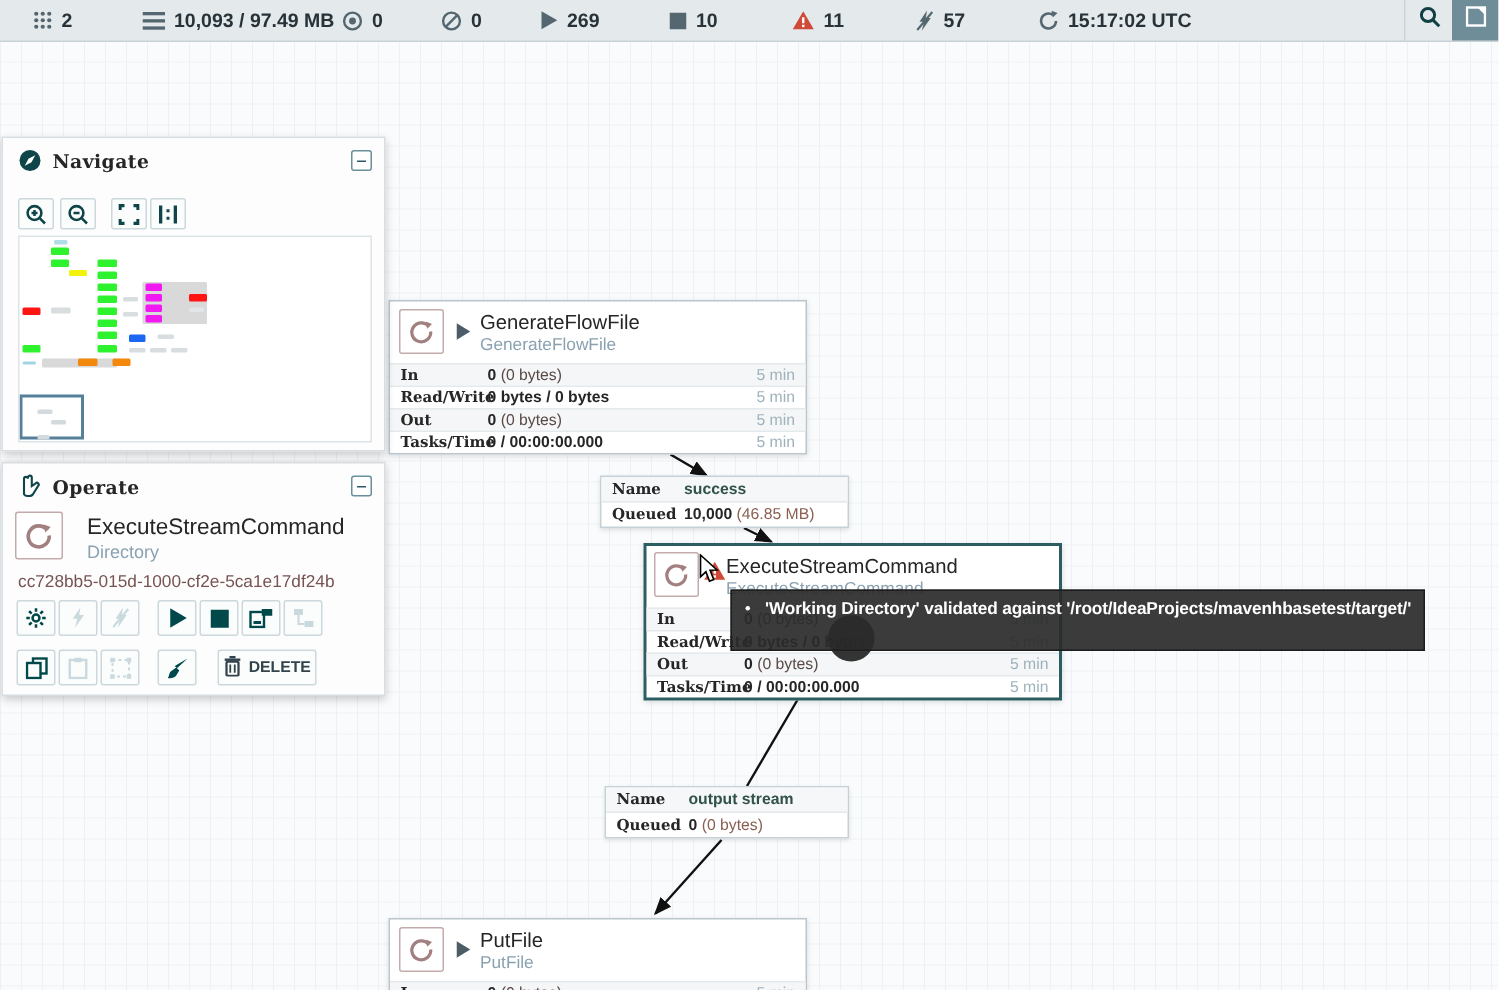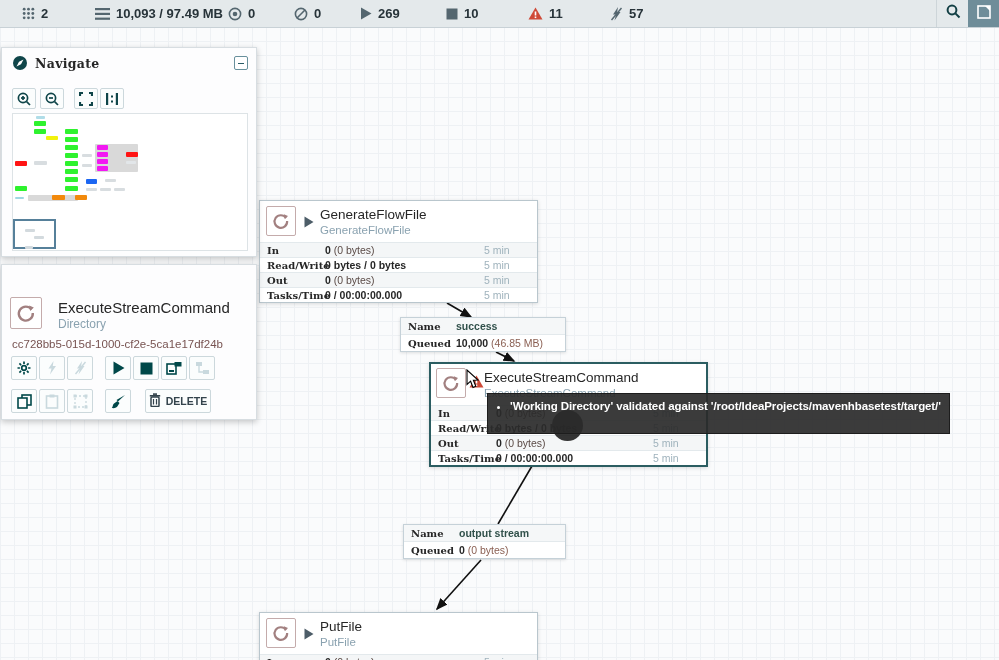--- a/index.html
+++ b/index.html
@@ -17,21 +17,21 @@
     border-bottom:1px solid #c8d1d6;z-index:90;}
   .sb-item{position:absolute;top:0;height:27px;display:flex;align-items:center;gap:6px;}
   .sb-item .cnt{font-size:13px;font-weight:bold;color:#273339;}
   .sb-ico{display:flex;align-items:center;color:#54666f;}
   #search-btn{position:absolute;top:0;left:936px;width:32px;height:27px;display:flex;
     align-items:center;justify-content:center;border-left:1px solid #cdd5d9;cursor:pointer;}
   #panel-toggle-btn{position:absolute;top:0;left:968px;width:31px;height:27px;background:#6f8d99;
     display:flex;align-items:center;justify-content:center;cursor:pointer;}
   
   .panel{position:absolute;left:1px;width:256px;background:#fdfdfe;border:1px solid #d7dde1;
-    box-shadow:0 2px 6px rgba(0,0,0,.22);z-index:80;box-sizing:border-box;}
+    box-shadow:0 2px 6px rgba(0,0,0,.22);z-index:80;box-sizing:border-box;margin-top:44px;}
   #navigate-panel{top:47px;height:210px;}
   #operate-panel{top:264px;height:156px;}
   .panel-head{position:relative;height:30px;}
   .panel-title{position:absolute;left:33px;top:8px;font-family:"DejaVu Serif",serif;
     font-weight:bold;font-size:12.5px;color:#262626;letter-spacing:.3px;}
   .panel-head-ico{position:absolute;left:10px;top:7px;color:#0f4549;}
   .collapse-btn{position:absolute;right:8px;top:8px;width:14px;height:14px;border:1px solid #68909c;
     border-radius:2px;box-sizing:border-box;cursor:pointer;background:#fff;}
   .collapse-btn::after{content:"";position:absolute;left:3px;top:5.5px;width:6px;height:1.5px;background:#2a5b66;}
   .nav-btn{position:absolute;width:24px;height:21px;background:#fbfdfd;border:1px solid #ccd8dc;
@@ -60,21 +60,21 @@
   .proc-title{position:absolute;left:60px;top:6px;font-size:13.5px;color:#262626;}
   .proc-sub{position:absolute;left:60px;top:23px;font-size:11.5px;color:#8aa2b0;}
   .run-ico{position:absolute;left:44px;top:13px;color:#4d5d68;}
   .warn-ico{position:absolute;left:38px;top:10px;}
   .srow{display:flex;height:14px;align-items:center;border-top:1px solid #e3e9ec;font-size:10.5px;}
   .srow.alt{background:#f4f6f7;}
   .srow .lbl{width:58px;padding-left:7px;font-family:"DejaVu Serif",serif;font-weight:bold;
     color:#262626;font-size:10px;white-space:nowrap;}
   .srow .val{flex:1;color:#262626;font-weight:bold;white-space:nowrap;}
   .srow .val .extra{font-weight:normal;color:#5a4a46;}
-  .srow .time{width:46px;padding-right:7px;color:#9fb2bc;font-weight:normal;}
+  .srow .time{width:46px;text-align:right;padding-right:7px;color:#9fb2bc;font-weight:normal;}
   
   .conn-label{position:absolute;background:#fff;border:1px solid #c5d1d8;
     box-shadow:0 1px 3px rgba(0,0,0,.12);z-index:20;box-sizing:border-box;}
   .cl-row{display:flex;height:16px;align-items:center;font-size:10.5px;}
   .cl-row.first{background:#f5f7f8;border-bottom:1px solid #e3e9ec;}
   .cl-row .lbl{font-family:"DejaVu Serif",serif;font-weight:bold;color:#262626;padding-left:7px;width:48px;font-size:10px;}
   .cl-row .val{font-weight:bold;color:#262626;white-space:nowrap;}
   .cl-row .val .extra{font-weight:normal;color:#8a5f52;}
   
   #edges{position:absolute;left:0;top:0;width:999px;height:660px;z-index:10;pointer-events:none;}
@@ -178,20 +178,29 @@
       <span class="cnt">11</span>
     </div>
     <div class="sb-item" style="left:610px">
       <span class="sb-ico">
         <svg width="13" height="14" viewBox="0 0 13 14">
             <polygon points="8,0 3,7.5 6,7.5 4.5,13.5 10.5,5 7.2,5" fill="currentColor"></polygon>
             <line x1="1.5" y1="13" x2="11.5" y2="1" stroke="currentColor" stroke-width="1.4"></line>
           </svg>
       </span>
       <span class="cnt">57</span>
+    </div>
+    <div class="sb-item" style="left:692px">
+      <span class="sb-ico">
+        <svg width="14" height="14" viewBox="0 0 14 14" fill="none" stroke="currentColor" stroke-width="1.7">
+            <path d="M12 7 a5 5 0 1 1 -2-4"></path>
+            <polygon points="9,0.2 13,1.6 9.8,4.6" fill="currentColor" stroke="none"></polygon>
+          </svg>
+      </span>
+      <span class="cnt">15:17:02 UTC</span>
     </div>
     <div id="search-btn">
       <span>
         <svg width="15" height="15" viewBox="0 0 15 15" fill="none" stroke="#123f44" stroke-width="2">
             <circle cx="6" cy="6" r="4.4"></circle>
             <line x1="9.4" y1="9.4" x2="13.5" y2="13.5"></line>
           </svg>
       </span>
     </div>
     <div id="panel-toggle-btn">
@@ -284,20 +293,29 @@
         </div>
       <div id="minimap-viewport" style="left: 0px; top: 105px; width: 43px; height: 30px;">
           <div class="mini-block" style="left: 10px; top: 8px; width: 10px; height: 3px; background: rgb(211, 218, 222);"></div>
           <div class="mini-block" style="left: 19px; top: 15px; width: 10px; height: 3px; background: rgb(211, 218, 222);"></div>
           <div class="mini-block" style="left: 10px; top: 25px; width: 8px; height: 3px; background: rgb(211, 218, 222);"></div>
         </div>
     </div>
   </div>
 
   <div class="panel" id="operate-panel">
+    <div class="panel-head">
+      <span class="panel-head-ico">
+        <svg width="15" height="16" viewBox="0 0 15 16" fill="none" stroke="#0f4549" stroke-width="1.4">
+            <path d="M4 9 V3.2 a1.3 1.3 0 0 1 2.6 0 V2.4 a1.3 1.3 0 0 1 2.6 0 V8 l2.6-1.8 a1.2 1.2 0 0 1 1.6 1.8 L10 13.5 a3 3 0 0 1-2.4 1.2 H6.2 A2.8 2.8 0 0 1 4 13.5 Z"></path>
+          </svg>
+      </span>
+      <span class="panel-title">Operate</span>
+      <span class="collapse-btn"></span>
+    </div>
     <div class="stamp" style="left:8px;top:32px">
       <svg width="20" height="20" viewBox="0 0 20 20" fill="none" stroke="#a28080" stroke-width="2.4">
           <path d="M15.5 6.5 A7 7 0 1 0 16.8 10"></path>
           <polygon points="13.2,2.6 17.8,4.4 14.2,8" fill="#a28080" stroke="none"></polygon>
         </svg>
     </div>
     <div id="op-name">ExecuteStreamCommand</div>
     <div id="op-type">Directory</div>
     <div id="op-id">cc728bb5-015d-1000-cf2e-5ca1e17df24b</div>
 

